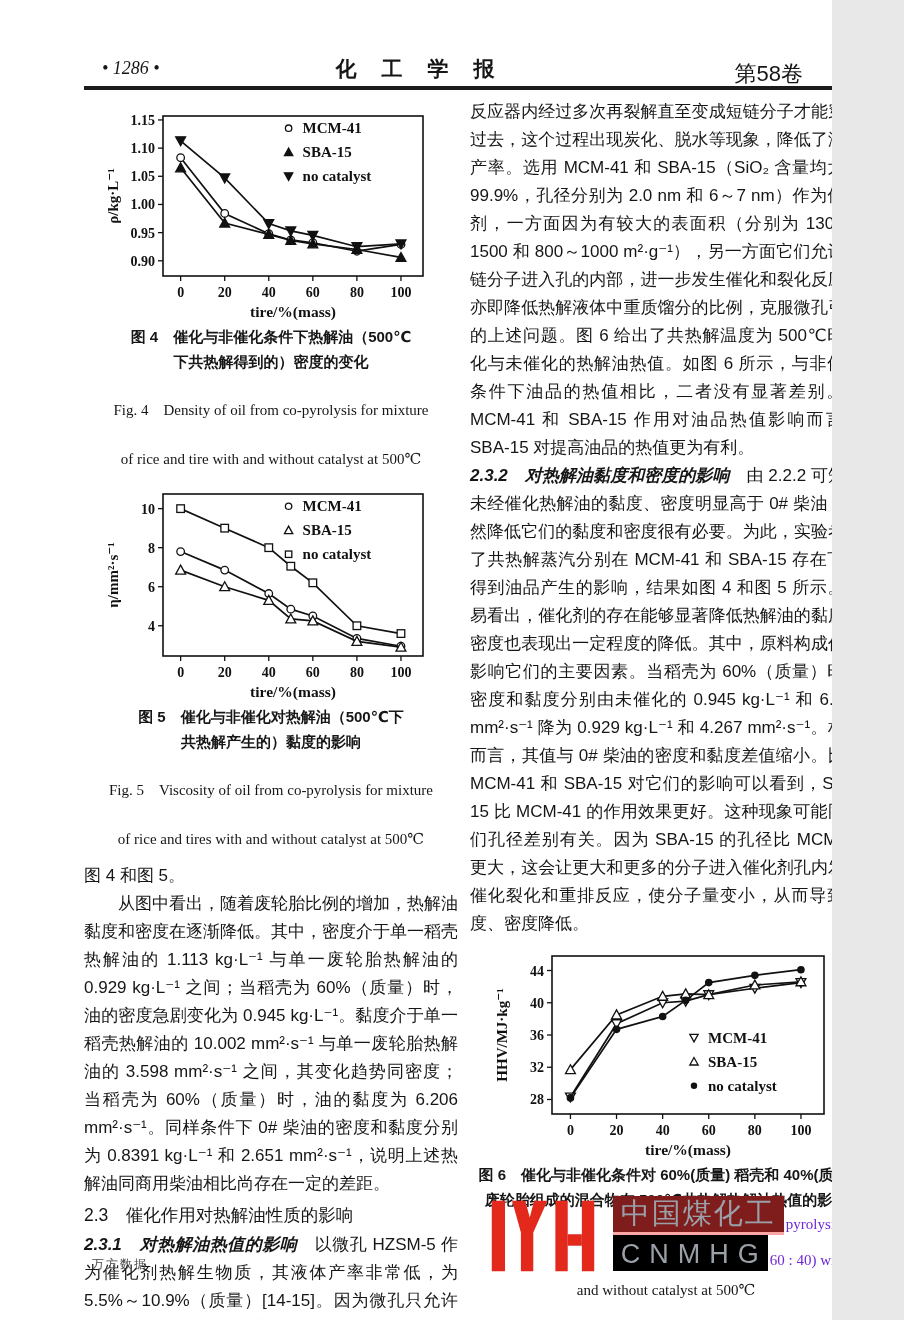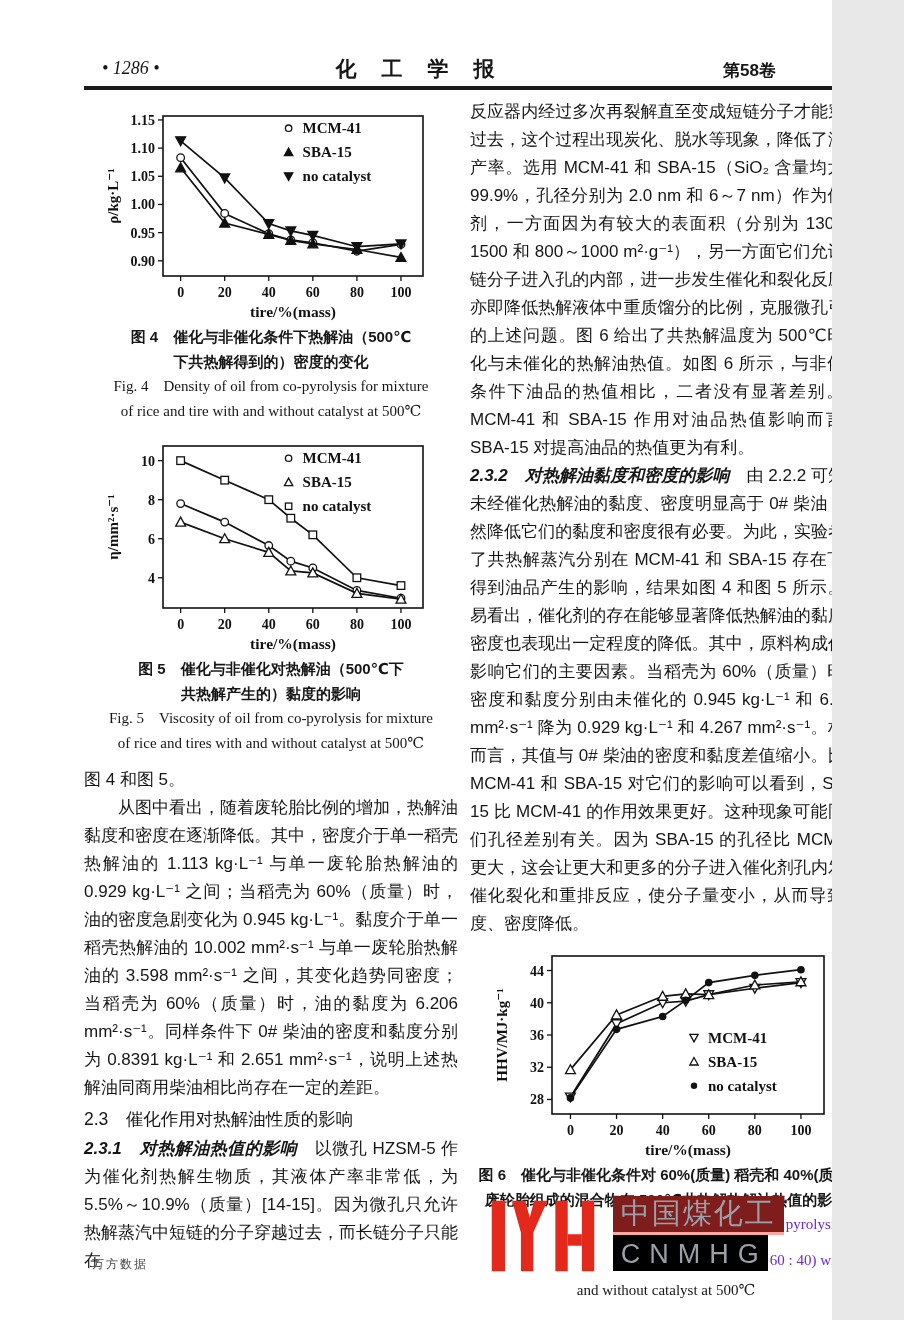--- a/index.html
+++ b/index.html
@@ -3,32 +3,32 @@
 <meta charset="utf-8">
 <style>
   html,body{margin:0;padding:0;background:#e8e8e8;}
   .page{position:relative;width:832px;height:1320px;background:#ffffff;overflow:hidden;
         font-family:"Liberation Sans","DejaVu Sans",sans-serif;color:#161616;}
   
   .hdr-left{position:absolute;left:102px;top:58px;font-family:"Liberation Serif","DejaVu Serif",serif;
             font-style:italic;font-size:18px;}
   .hdr-center{position:absolute;left:0;right:0;top:55px;text-align:center;font-size:21px;
               font-weight:bold;letter-spacing:2px;}
-  .hdr-right{position:absolute;right:56px;top:59px;font-size:17px;font-weight:bold;}
+  .hdr-right{position:absolute;right:29px;top:59px;font-size:22px;}
   .hdr-rule{position:absolute;left:84px;top:86px;width:780px;height:4px;
             border-top:3px solid #1b1b1b;border-bottom:1px solid #1b1b1b;box-sizing:border-box;}
   
   .col-left{position:absolute;left:84px;top:104px;width:374px;}
   .col-right{position:absolute;left:470px;top:98px;width:392px;}
   
   .fig{text-align:center;margin:0 0 10px 0;}
   .fig svg{display:block;margin:0 auto;}
   svg text{font-family:"Liberation Serif","DejaVu Serif",serif;}
   .cap-cn{font-size:15px;font-weight:bold;line-height:25px;}
-  .cap-en{font-size:15px;font-family:"Liberation Serif","DejaVu Serif",serif;line-height:25px;}
+  .cap-en{font-size:15px;font-family:"Liberation Serif","DejaVu Serif",serif;line-height:25px;margin-top:24px;}
   
   .body-p{font-size:17px;line-height:28px;text-align:justify;margin:0;}
   .indent{text-indent:2em;}
   .sec-h{font-size:17.5px;font-weight:normal;margin:3px 0 2px 0;line-height:28px;}
   .run-in{font-weight:bold;font-style:italic;}
   
   .fig6-block{margin-top:6px;}
   .wm-row{position:relative;display:flex;align-items:flex-start;margin:-16px 0 0 14px;z-index:3;}
   .wm-logo{flex:0 0 auto;margin-top:4px;}
   .wm-text{margin-left:10px;}

